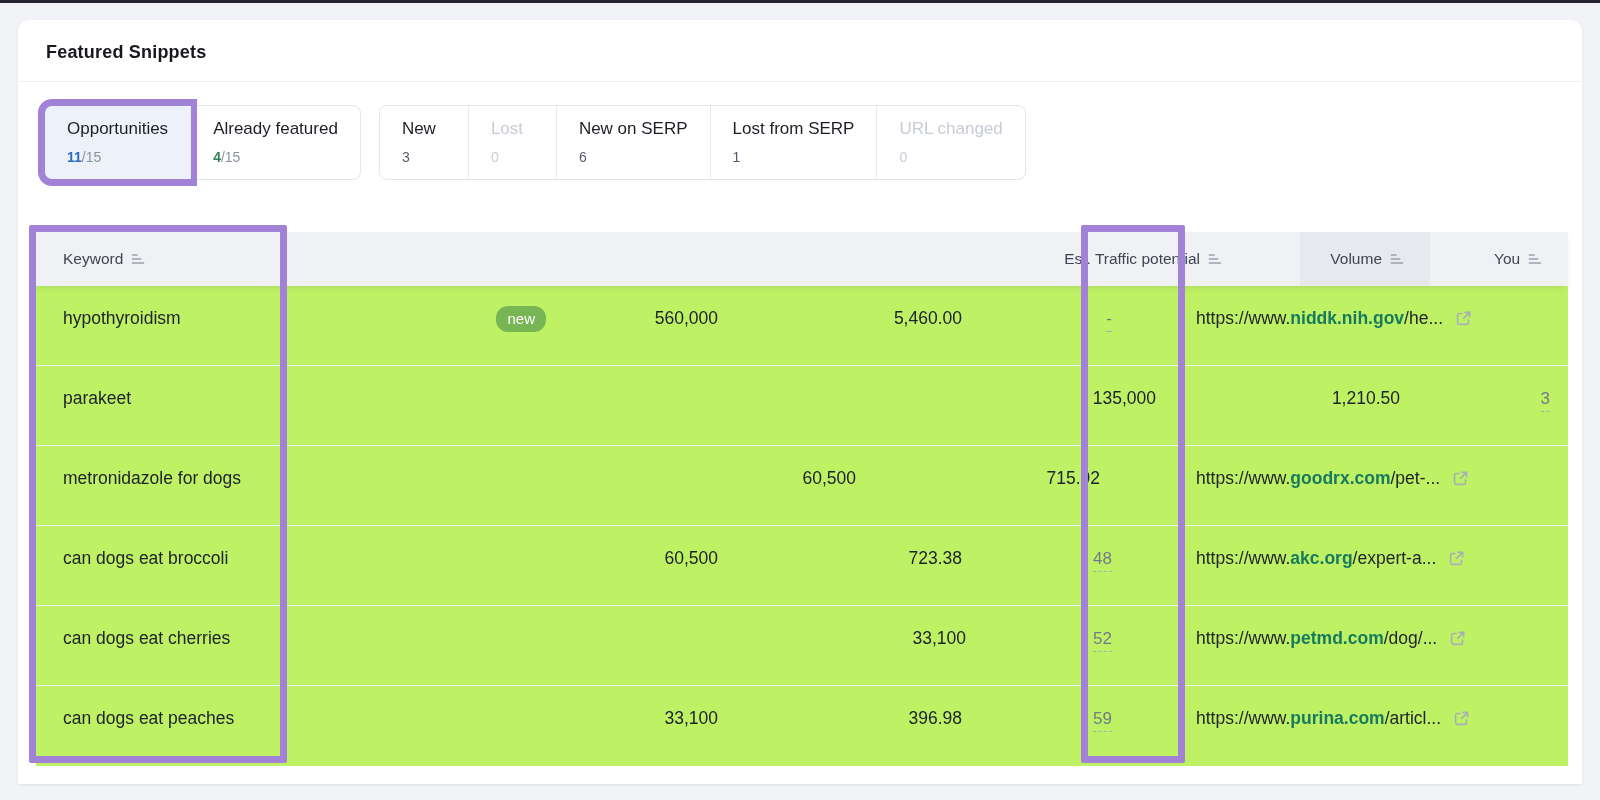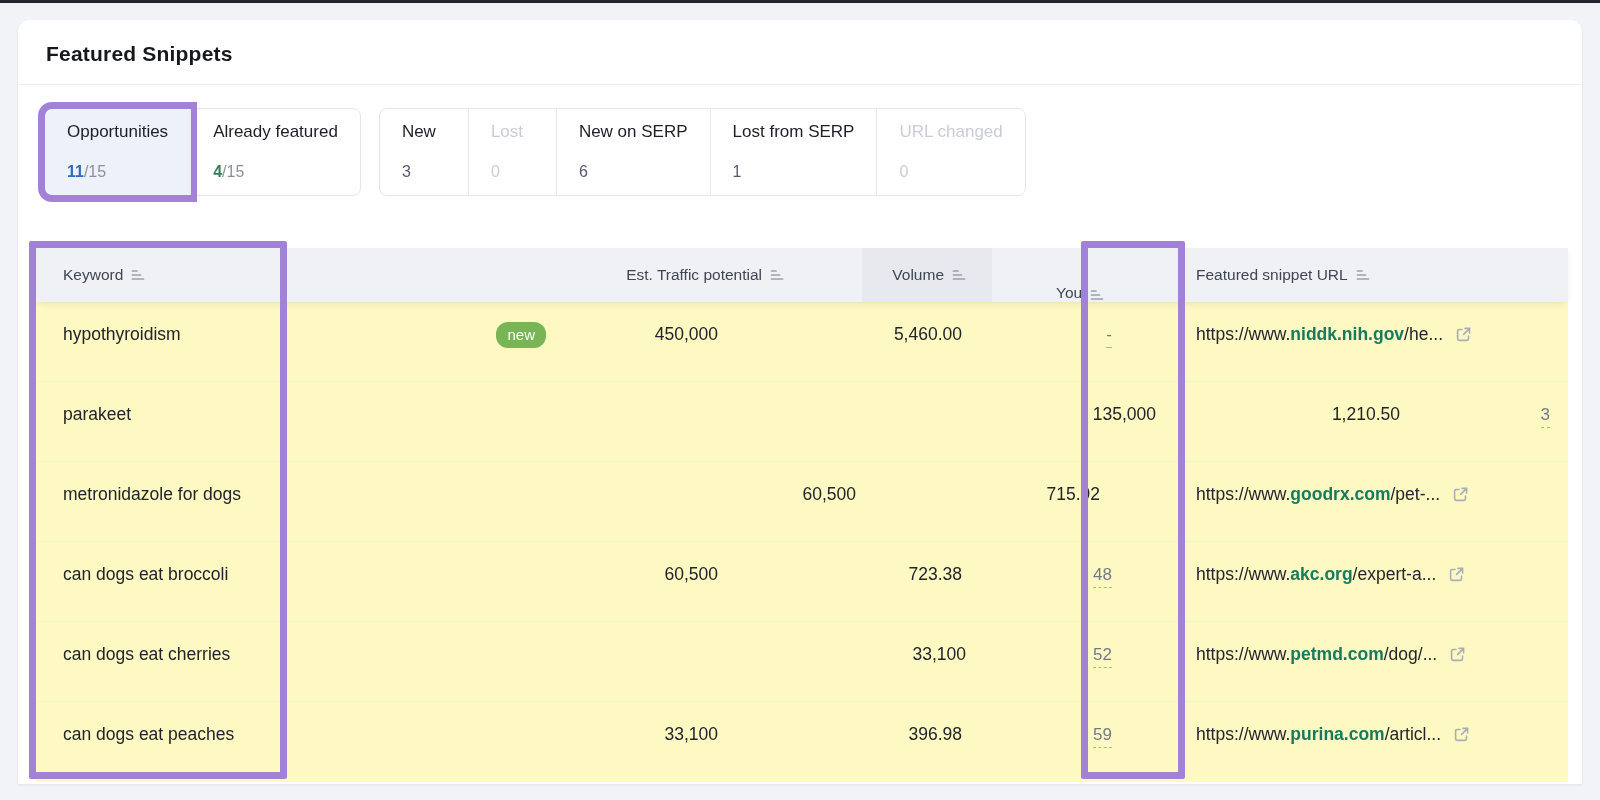--- a/index.html
+++ b/index.html
@@ -15,72 +15,72 @@
     height: 764px;
     background: #ffffff;
     border-radius: 12px 12px 0 0;
     box-shadow: 0 1px 3px rgba(25,30,45,0.08);
   }
   
   .card-header {
     padding: 22px 28px 18px;
     border-bottom: 1px solid #edeff3;
   }
-  .card-title { font-size: 21px; font-weight: bold; color: #16181d; letter-spacing: .2px; }
+  .card-title { font-size: 18px; font-weight: bold; color: #16181d; letter-spacing: .2px; }
 
   
   .controls { display: flex; gap: 18px; padding: 23px 26px 26px; align-items: flex-start; }
   .seg-group {
     display: flex;
     border: 1px solid #e3e6ec;
     border-radius: 8px;
     background: #fff;
   }
   .seg {
     padding: 13px 22px 14px;
     cursor: pointer;
     min-width: 88px;
   }
   .seg + .seg { border-left: 1px solid #e7eaef; }
   .seg .seg-label { font-size: 17px; color: #1c1f26; white-space: nowrap; }
-  .seg .seg-count { font-size: 16px; color: #565d6a; margin-top: 21px; }
+  .seg .seg-count { font-size: 14px; color: #565d6a; margin-top: 10px; }
   .seg.disabled .seg-label, .seg.disabled .seg-count { color: #c8ccd5; }
   .seg.selected { background: #ecf1fa; border-radius: 7px 0 0 7px; }
   .annotated-tab { outline: 7px solid #a282d7; border-radius: 3px; }
   .count-strong-blue { font-weight: bold; color: #2f6ac0; }
   .count-strong-green { font-weight: bold; color: #35815b; }
   .count-muted { color: #8a919e; font-weight: normal; }
 
   
   .table-wrap { position: relative; margin: 26px 14px 0 18px; }
   .t-row { display: flex; align-items: stretch; gap: 48px; }
   .t-head {
     background: #f0f1f5;
     height: 54px;
     position: relative;
     z-index: 2;
     box-shadow: 0 3px 7px -2px rgba(30,35,50,0.12);
   }
   .t-body-row {
     height: 80px;
     border-bottom: 1px solid #edeff4;
-    background: #fef9c3;
+    background: #bef264;
   }
   .t-body-row:last-child { border-bottom: none; }
 
   .col-keyword { width: 244px; flex: none; padding-left: 27px; }
   .col-spacer  { flex: 1 1 auto; display: flex; justify-content: flex-end; padding-right: 20px; }
   .col-volume  { width: 130px; flex: none; text-align: right; padding-right: 26px; }
   .col-traffic { width: 200px; flex: none; text-align: right; padding-right: 30px; }
   .col-you     { width: 90px;  flex: none; text-align: right; padding-right: 18px; }
   .col-url     { width: 390px; flex: none; padding-left: 18px; display: flex; gap: 12px; align-items: flex-start; }
 
   .t-head .cell { display: flex; align-items: center; gap: 8px; font-size: 15.5px; color: #3e4553; }
   .t-head .col-volume, .t-head .col-traffic { justify-content: flex-end; }
-  .t-head .col-you { justify-content: flex-start; padding-left: 16px; align-items: flex-end; }
+  .t-head .col-you { justify-content: flex-start; padding-left: 16px; }
   .t-head .col-volume { background: #e7e9ee; }
   .sort-icon { display: inline-flex; cursor: pointer; flex: none; }
 
   .t-body-row .cell { padding-top: 22px; font-size: 17.5px; color: #20242c; }
   .t-body-row .col-url { padding-top: 22px; }
 
   .badge {
     background: #77b555; color: #fff;
     font-size: 15px; line-height: 1;
     padding: 5px 11px 6px; border-radius: 12px;
@@ -212,40 +212,28 @@
         <span class="sort-icon">
             <svg width="14" height="14" viewBox="0 0 14 14">
               <g stroke="#9aa1ad" stroke-width="1.7" stroke-linecap="round">
                 <line x1="1.5" y1="3" x2="6" y2="3"></line>
                 <line x1="1.5" y1="7" x2="9.5" y2="7"></line>
                 <line x1="1.5" y1="11" x2="12.5" y2="11"></line>
               </g>
             </svg>
           </span>
       </div>
-      <div class="cell col-url" style="align-items:center;">
-        <span>Featured snippet URL</span>
-        <span class="sort-icon">
-            <svg width="14" height="14" viewBox="0 0 14 14">
-              <g stroke="#9aa1ad" stroke-width="1.7" stroke-linecap="round">
-                <line x1="1.5" y1="3" x2="6" y2="3"></line>
-                <line x1="1.5" y1="7" x2="9.5" y2="7"></line>
-                <line x1="1.5" y1="11" x2="12.5" y2="11"></line>
-              </g>
-            </svg>
-          </span>
-      </div>
     </div>
 
     <div class="t-row t-body-row">
       <div class="cell col-keyword">hypothyroidism</div>
       <div class="col-spacer">
           <span class="badge">new</span>
         </div>
-      <div class="cell col-volume">450,000</div>
+      <div class="cell col-volume">560,000</div>
       <div class="cell col-traffic">5,460.00</div>
       <div class="cell col-you"><span class="you-val">-</span></div>
       <div class="cell col-url">
         <span class="url-text"><span>https://www.</span><span class="url-domain">niddk.nih.gov</span><span>/he...</span></span>
         <span class="ext-icon"><svg width="17" height="17" viewBox="0 0 17 17" fill="none">
               <path d="M7 3.5H4.2C3.3 3.5 2.6 4.2 2.6 5.1V12.8C2.6 13.7 3.3 14.4 4.2 14.4H11.9C12.8 14.4 13.5 13.7 13.5 12.8V10" stroke="#a8aeb9" stroke-width="1.6" stroke-linecap="round"></path>
               <path d="M10 2.4H14.6V7M14.6 2.4L8.6 8.4" stroke="#a8aeb9" stroke-width="1.6" stroke-linecap="round"></path>
             </svg></span>
       </div>
     </div>

